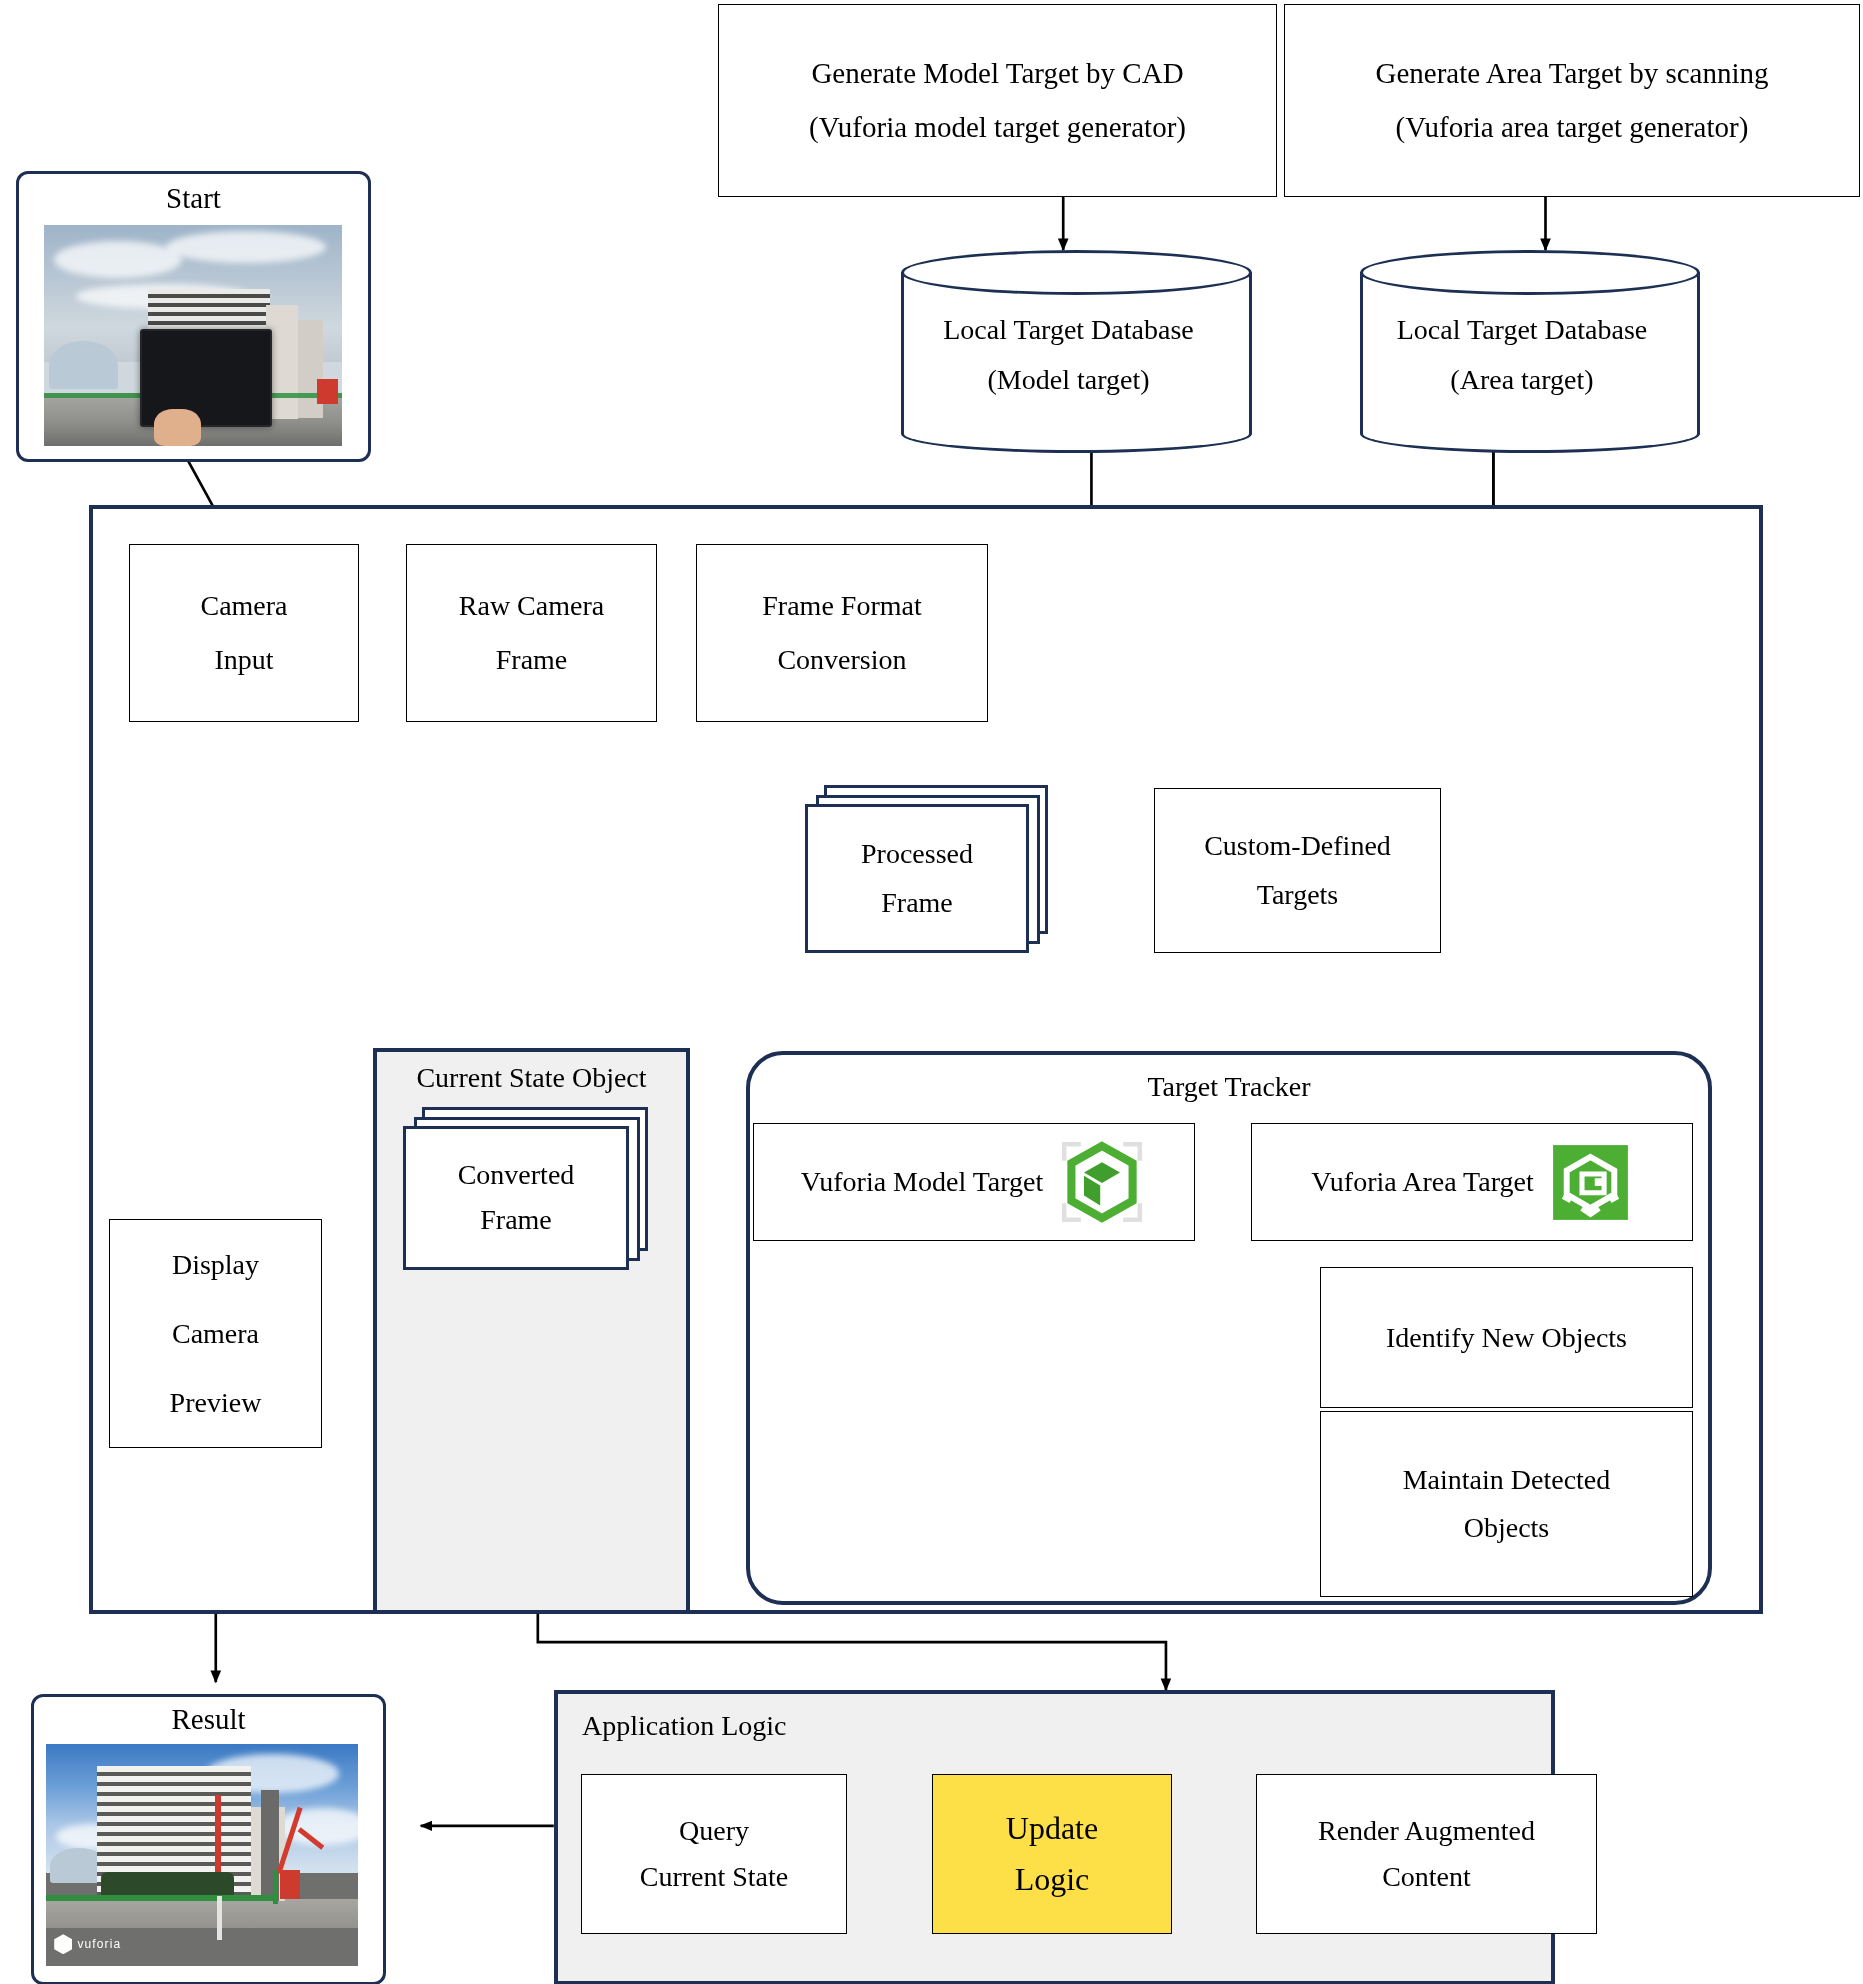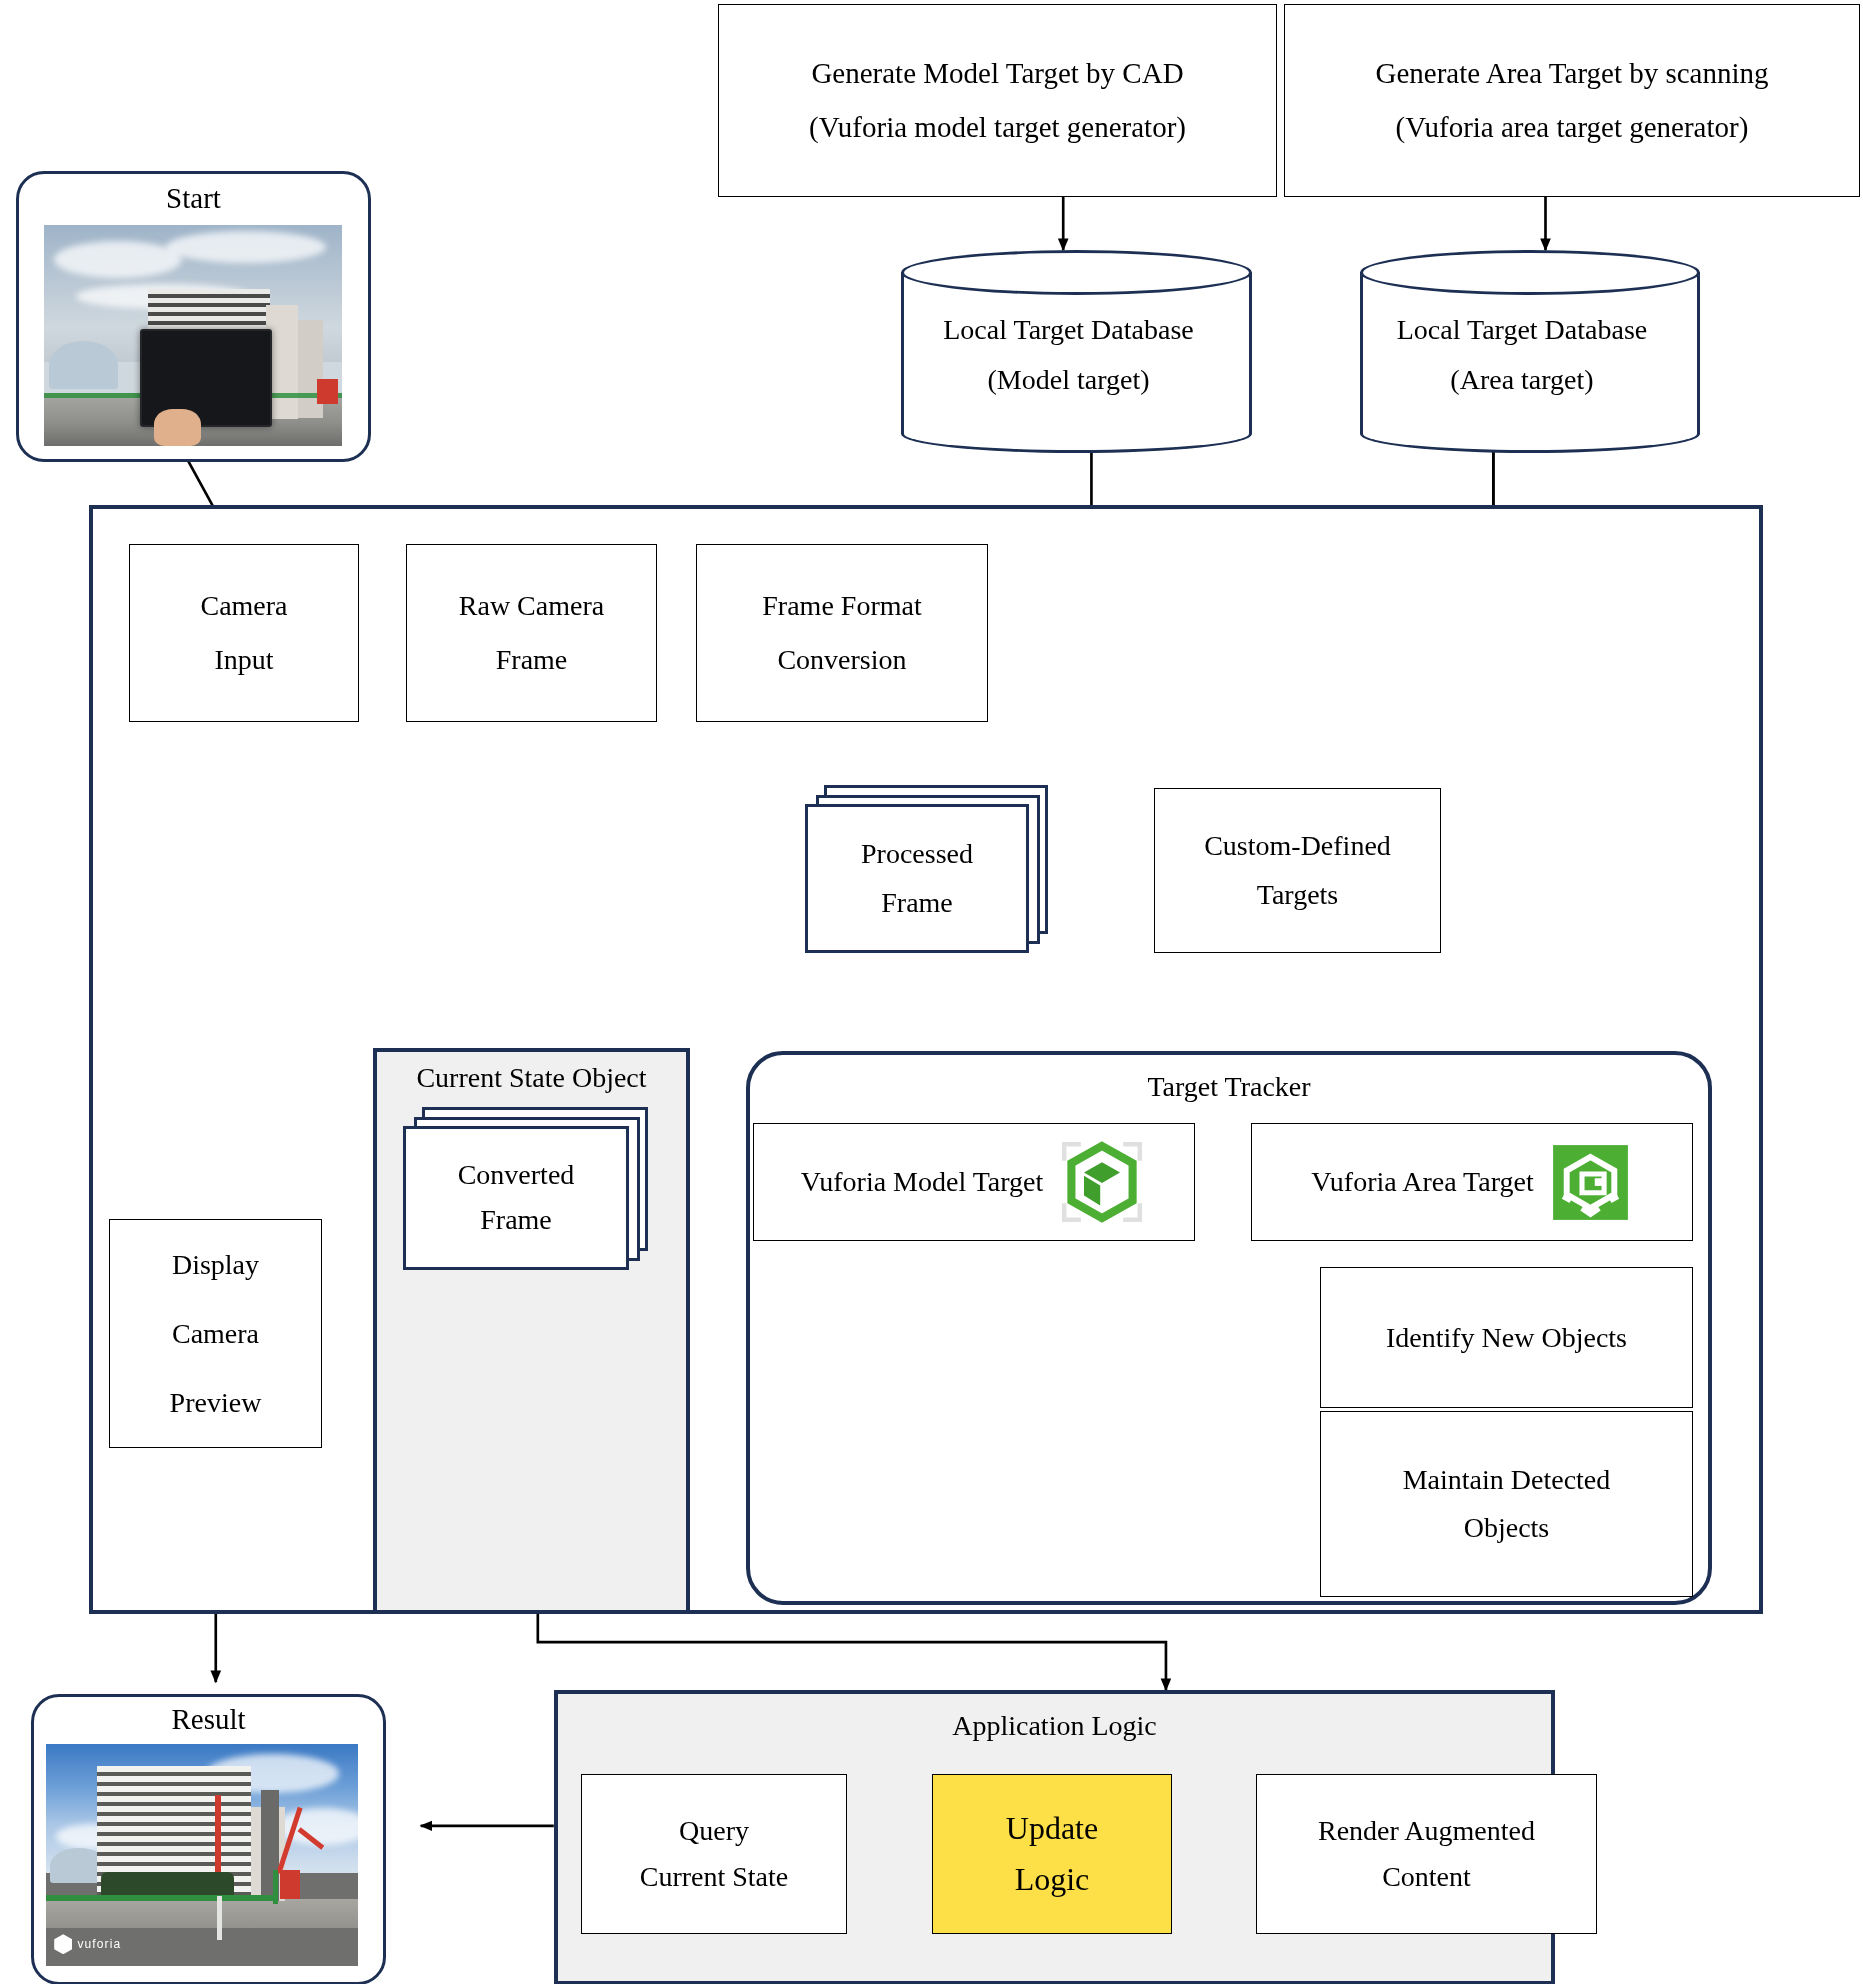--- a/index.html
+++ b/index.html
@@ -4,21 +4,21 @@
 <style>
   html,body{margin:0;padding:0;background:#ffffff;}
   body{font-family:"Liberation Serif","DejaVu Serif",serif;}
   #stage{position:relative;width:1864px;height:1985px;background:#fff;overflow:hidden;}
 
   
   .node{position:absolute;box-sizing:border-box;display:flex;flex-direction:column;
         align-items:center;justify-content:center;text-align:center;color:#000;
         line-height:1.9;}
   .rect{border:1.6px solid #000;background:#fff;}
-  .roundbox{border:3.7px solid #1d3054;border-radius:28px;background:#fff;}
+  .roundbox{border:3.7px solid #1d3054;border-radius:12px;background:#fff;}
   .group-navy{border:4.8px solid #1d3054;background:#fff;}
   .group-gray{border:4.8px solid #1d3054;background:#f0f0f0;}
   .tracker{border:4.8px solid #1d3054;border-radius:37px;background:#fff;}
   .lbl{display:block;}
   .l1{line-height:1.15;}
   .l2{margin-top:21px;line-height:1.15;}
 
   
   .cyl{position:absolute;}
   .cyl .body{position:absolute;left:0;right:0;top:22.4px;bottom:0;
@@ -296,21 +296,21 @@
   <div class="node rect" style="left:1320px;top:1267px;width:373px;height:141px;font-size:28px;text-align:center;">
     <span class="lbl">Identify New Objects</span>
   </div>
 
   <div class="node rect" style="left:1320px;top:1411px;width:373px;height:186px;font-size:28px;">
     <span class="lbl l1">Maintain Detected</span>
     <span class="lbl l2" style="margin-top:15px;">Objects</span>
   </div>
 
   <div class="group-gray" style="position:absolute;left:554px;top:1690px;width:993px;height:287px;">
-    <div style="position:absolute;left:0;right:0;top:16px;text-align:center;font-size:28px;color:#000;">Application Logic</div>
+    <div style="position:absolute;left:0;right:0;top:16px;text-align:left;font-size:28px;color:#000;padding-left:24px;">Application Logic</div>
   </div>
 
   <div class="node rect" style="left:581px;top:1774px;width:266px;height:160px;font-size:28px;background:#fff;">
     <span class="lbl l1">Query</span>
     <span class="lbl l2" style="margin-top:14px;">Current State</span>
   </div>
 
   <div class="node rect" style="left:932px;top:1774px;width:240px;height:160px;font-size:32px;background:#fde047;">
     <span class="lbl l1">Update</span>
     <span class="lbl l2" style="margin-top:14px;">Logic</span>

